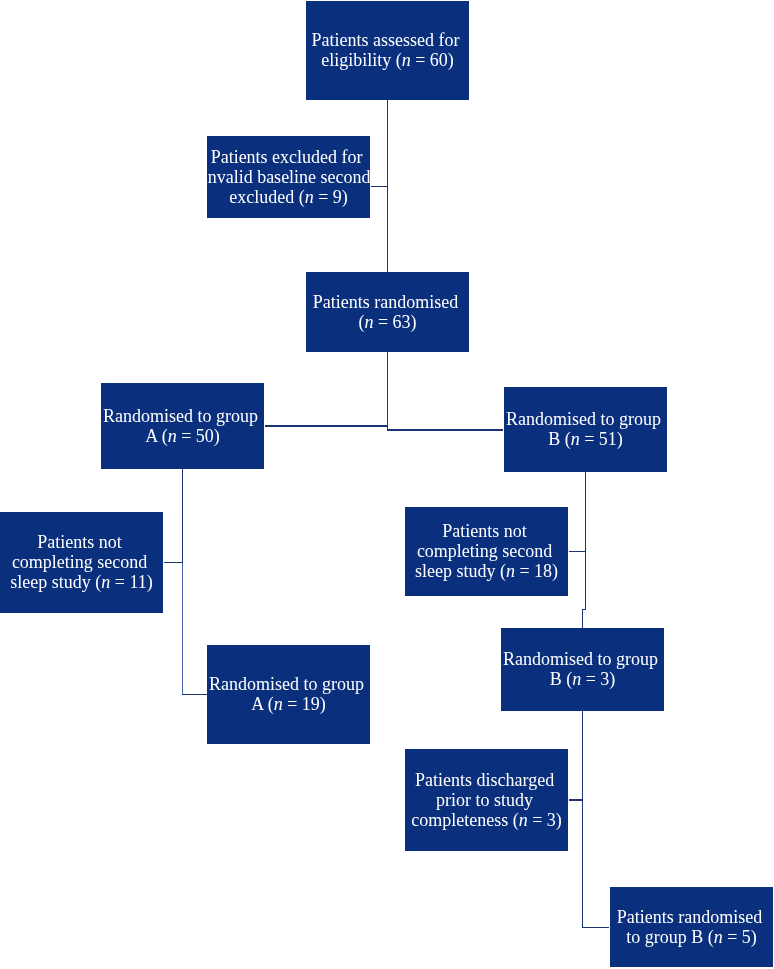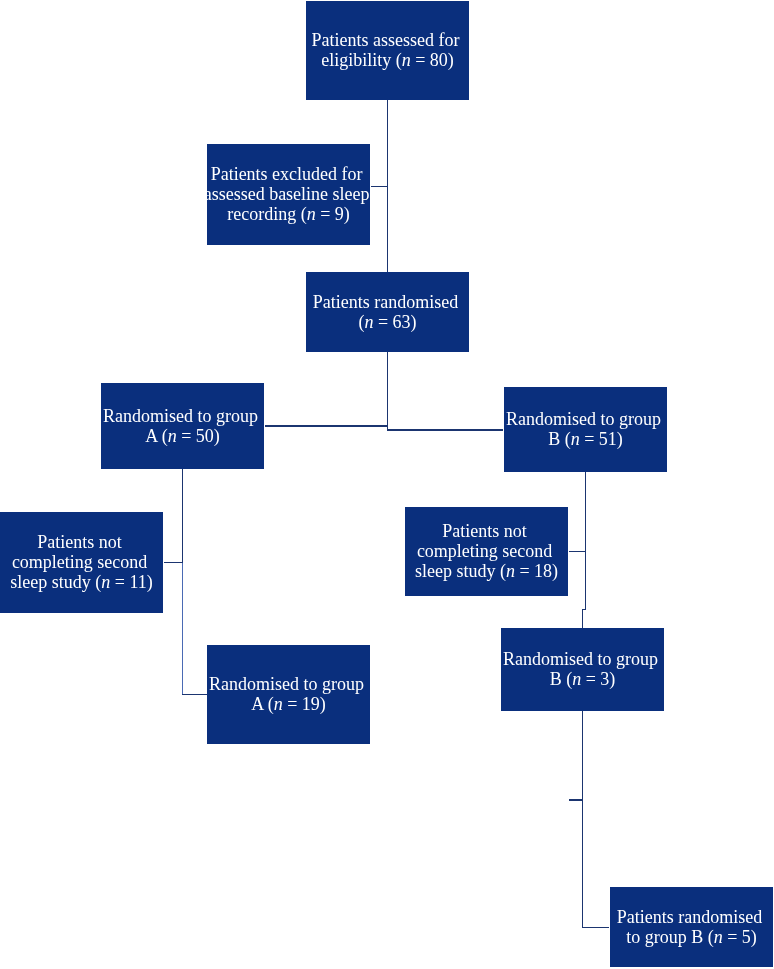--- a/index.html
+++ b/index.html
@@ -67,27 +67,27 @@
   <div class="conn" style="left:569.2px; top:550.9px; width:16.9px; height:1.3px;"></div>
   <div class="conn" style="left:581.8px; top:608.9px; width:4.3px; height:1.3px;"></div>
   <div class="conn" style="left:581.8px; top:608.9px; width:1.3px; height:19.3px;"></div>
 
   <div class="conn" style="left:581.8px; top:711px; width:1.3px; height:216.5px;"></div>
   <div class="conn" style="left:568.7px; top:799.4px; width:14.4px; height:1.3px;"></div>
   <div class="conn" style="left:581.8px; top:926.6px; width:27.2px; height:1.3px;"></div>
 
   <div class="box" style="left:306px; top:1px; width:163px; height:99px;">
     <span class="t">Patients assessed for</span>
-    <span class="t last"><span>eligibility (</span><span class="ital">n</span><span> = 80)</span></span>
+    <span class="t last"><span>eligibility (</span><span class="ital">n</span><span> = 60)</span></span>
   </div>
 
-  <div class="box" style="left:207px; top:136px; width:163px; height:101px;margin-top:8px;">
+  <div class="box" style="left:207px; top:136px; width:163px; height:82px;">
     <span class="t">Patients excluded for</span>
-    <span class="t">assessed baseline sleep</span>
-    <span class="t last"><span>recording (</span><span class="ital">n</span><span> = 9)</span></span>
+    <span class="t">invalid baseline second</span>
+    <span class="t last"><span>excluded (</span><span class="ital">n</span><span> = 9)</span></span>
   </div>
 
   <div class="box" style="left:306px; top:272px; width:163px; height:80px;">
     <span class="t">Patients randomised</span>
     <span class="t last"><span>(</span><span class="ital">n</span><span> = 63)</span></span>
   </div>
 
   <div class="box" style="left:101px; top:383px; width:163px; height:86px;">
     <span class="t">Randomised to group</span>
     <span class="t last"><span>A (</span><span class="ital">n</span><span> = 50)</span></span>
@@ -113,19 +113,24 @@
   <div class="box" style="left:207px; top:645px; width:163px; height:99px;">
     <span class="t">Randomised to group</span>
     <span class="t last"><span>A (</span><span class="ital">n</span><span> = 19)</span></span>
   </div>
 
   <div class="box" style="left:501px; top:628px; width:163px; height:83px;">
     <span class="t">Randomised to group</span>
     <span class="t last"><span>B (</span><span class="ital">n</span><span> = 3)</span></span>
   </div>
 
+  <div class="box" style="left:405px; top:749px; width:163px; height:102px;">
+    <span class="t">Patients discharged</span>
+    <span class="t">prior to study</span>
+    <span class="t last"><span>completeness (</span><span class="ital">n</span><span> = 3)</span></span>
+  </div>
 
   <div class="box" style="left:610px; top:887px; width:163px; height:80px;">
     <span class="t">Patients randomised</span>
     <span class="t last"><span>to group B (</span><span class="ital">n</span><span> = 5)</span></span>
   </div>
 
 </div>
 
 </body></html>

